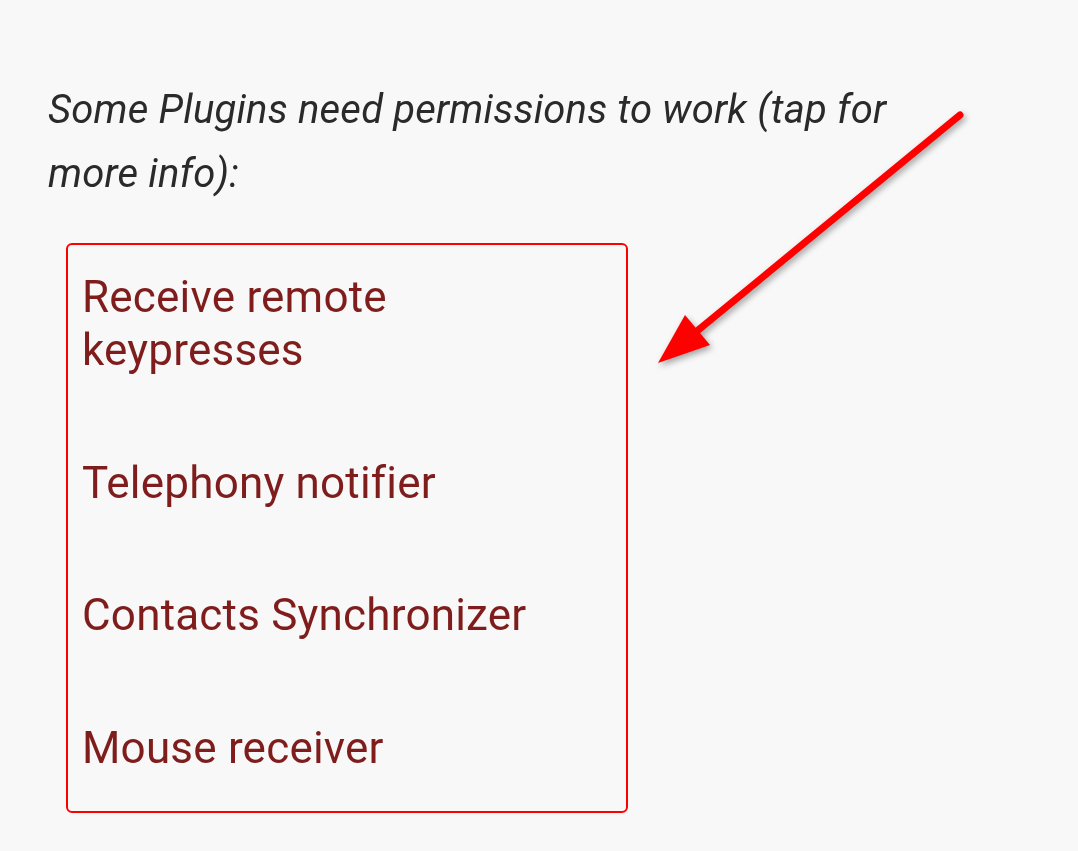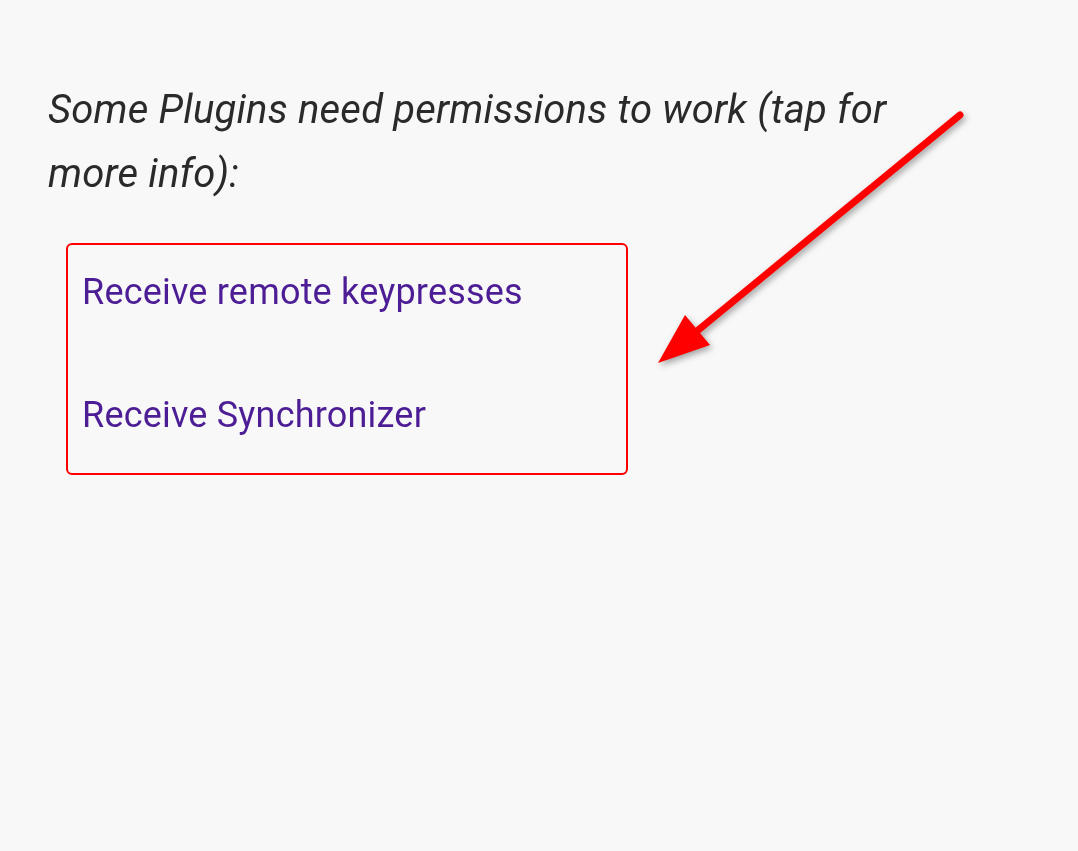--- a/index.html
+++ b/index.html
@@ -31,23 +31,23 @@
       position: absolute;
       left: 66px;
       top: 243px;
       width: 562px;
       border: 2px solid #ff0000;
       border-radius: 6px;
       padding: 14px 14px 24px 14px;
       background: transparent;
     }
     .plugin-item {
-      font-size: 36px;
+      font-size: 44px;
       font-weight: 400;
-      color: #4c1d95;
+      color: #7f1d1d;
       line-height: 1.2;
       padding: 12px 0;
       cursor: pointer;
       letter-spacing: 0.2px;
     }
     .plugin-item + .plugin-item {
       margin-top: 56px;
     }
     .arrow {
       position: absolute;
@@ -59,19 +59,21 @@
       filter: drop-shadow(2px 3px 3px rgba(0,0,0,0.35));
     }
   </style>
 </head>
 <body>
 
 <div class="header-text">Some Plugins need permissions to work (tap for more info):</div>
 
 <div class="plugin-box">
   <div class="plugin-item">Receive remote keypresses</div>
-  <div class="plugin-item">Receive Synchronizer</div>
+  <div class="plugin-item">Telephony notifier</div>
+  <div class="plugin-item">Contacts Synchronizer</div>
+  <div class="plugin-item">Mouse receiver</div>
 </div>
 
 <svg class="arrow" viewBox="0 0 340 300">
   <line x1="320" y1="10" x2="40" y2="240" stroke="#ff0000" stroke-width="7" stroke-linecap="round"></line>
   <polygon points="18,258 70,240 45,210" fill="#ff0000"></polygon>
 </svg>
 
 </body></html>

